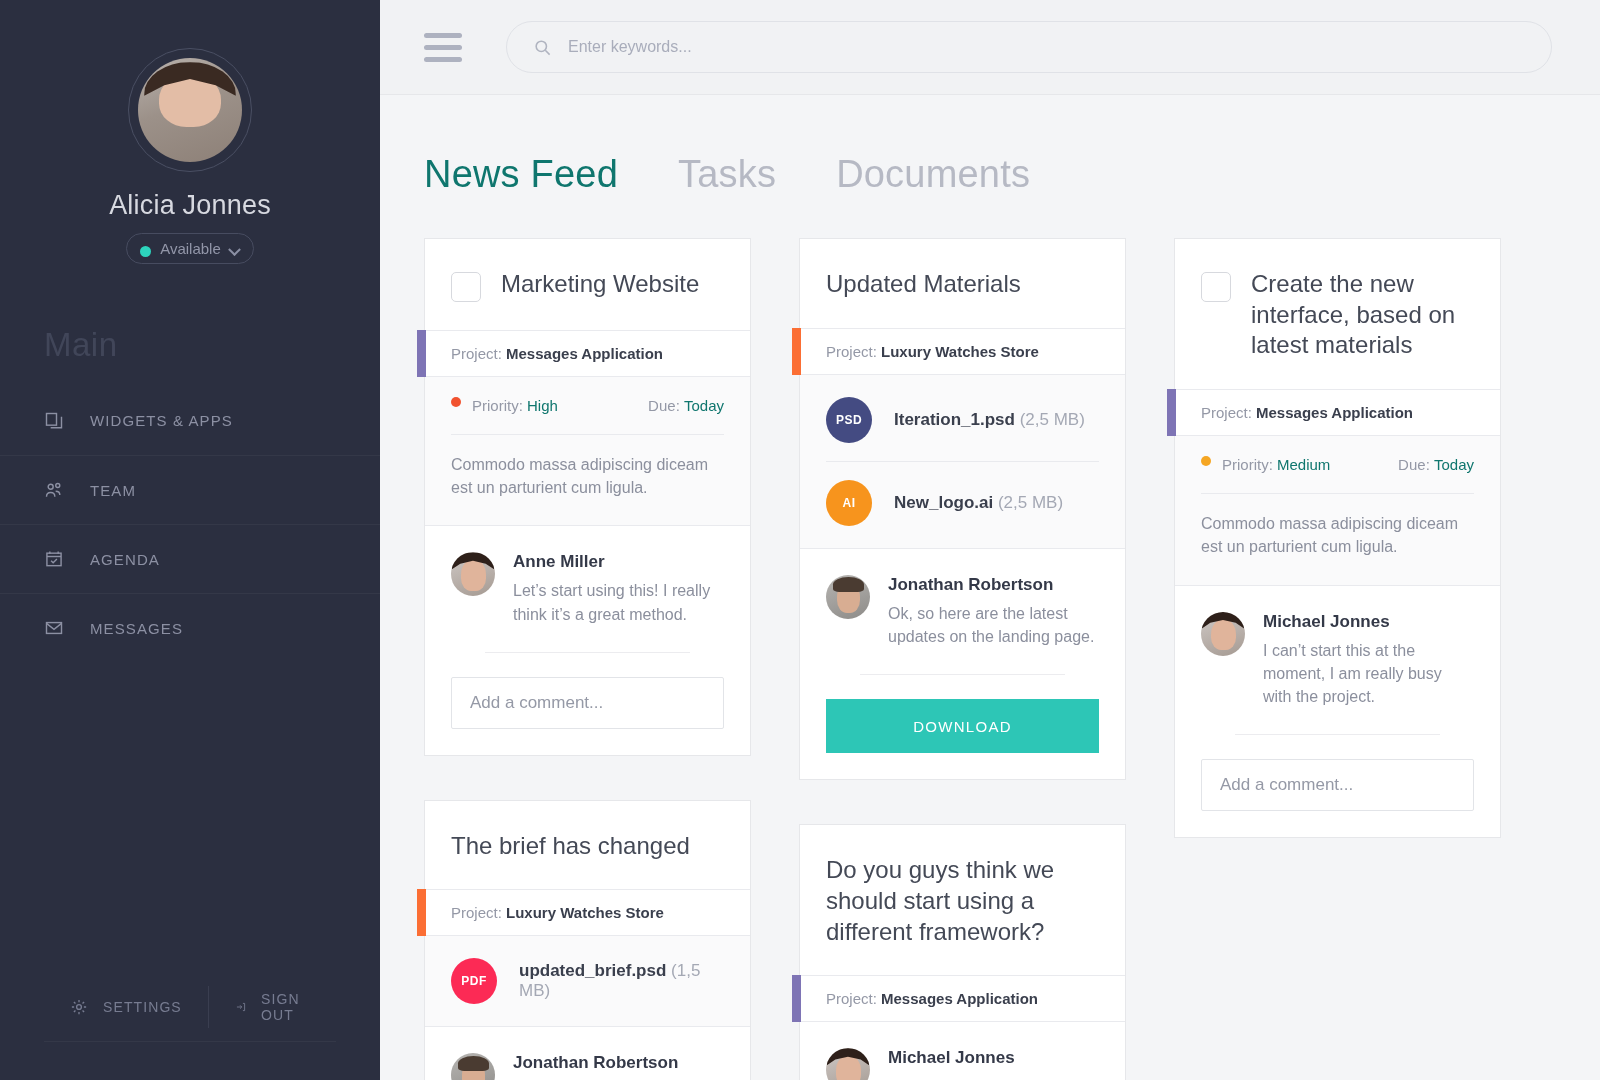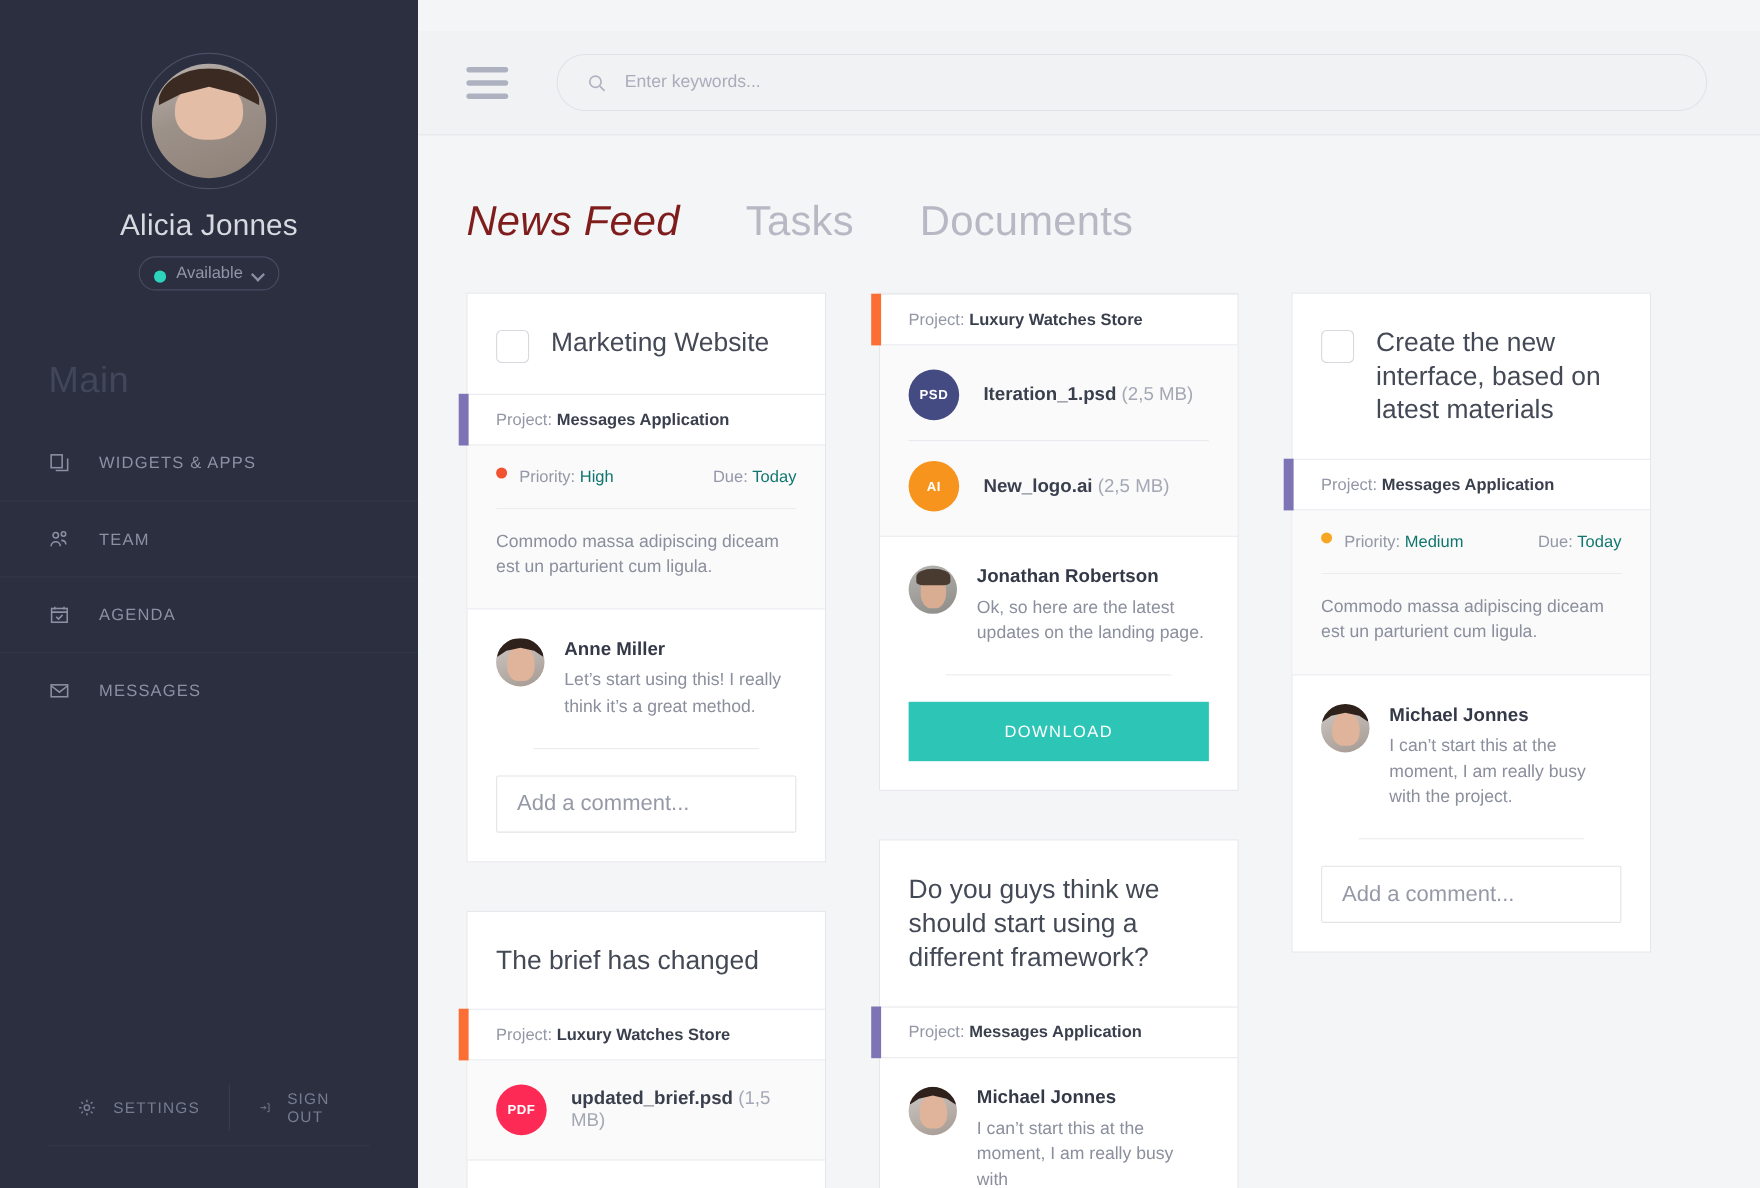--- a/index.html
+++ b/index.html
@@ -81,40 +81,40 @@
     padding: 0 26px;
   }
   .foot-div { width: 1px; height: 42px; background: #3a3e50; }
   .foot-rule { position:absolute; left:44px; right:44px; bottom:38px; height:1px; background:#343848; }
 
   
   .main { flex: 1; height: 1080px; display: flex; flex-direction: column; background: #f4f5f7; }
   .topbar {
     height: 95px; min-height: 95px; background: #f1f2f4;
     border-bottom: 1px solid #e6e7ea;
-    display: flex; align-items: center; padding: 0 48px 0 44px; gap: 44px; margin-top: 28px;
+    display: flex; align-items: center; padding: 0 48px 0 44px; gap: 44px;
   }
   .burger { width: 38px; cursor: pointer; }
   .burger span { display:block; height:5px; border-radius:3px; background:#aeb2c0; margin-bottom:7px; }
   .burger span:last-child { margin-bottom:0; }
   .search-wrap {
     flex: 1; height: 52px; background: #f1f2f4;
     border: 1px solid #e0e2e7; border-radius: 26px;
     display: flex; align-items: center; gap: 16px; padding: 0 26px;
   }
   .search-input {
     flex: 1; border: none; outline: none; background: transparent;
     font-family: "Liberation Sans", sans-serif; font-size: 16px; color: #6f7485;
   }
   .search-input::placeholder { color: #a9adbb; }
 
   .content { flex: 1; overflow: hidden; padding: 58px 0 0 0; }
   .tabs { display: flex; align-items: baseline; gap: 60px; padding-left: 44px; margin-bottom: 42px; }
   .tab { font-size: 38px; font-weight: 300; letter-spacing: .2px; color: #b6b9c4; cursor: pointer; }
-  .tab.active { color: #7f1d1d; font-style: italic; }
+  .tab.active { color: #0f766e; }
 
   .board { display: flex; gap: 48px; padding-left: 44px; padding-right: 44px; }
   .col { width: 327px; display: flex; flex-direction: column; gap: 44px; }
 
   .card {
     background: #ffffff; border: 1px solid #e6e7ea;
     position: relative;
   }
   .card-head { padding: 30px 26px 28px 26px; display: flex; gap: 20px; align-items: flex-start; }
   .cbox {
@@ -159,21 +159,21 @@
   .av-m { background: linear-gradient(160deg,#b7b5b2,#8d8b88); }
   .av-m::before { content:""; position:absolute; left:24%; top:18%; width:54%; height:70%; border-radius:45% 45% 42% 42%; background:#d8ad92; }
   .av-m::after { content:""; position:absolute; left:16%; top:6%; width:70%; height:34%; border-radius:50% 50% 20% 20%; background:#4a3b31; }
   .cmt-name { font-size: 17px; font-weight: 700; color: #343948; margin-bottom: 7px; }
   .cmt-text { font-size: 16px; color: #8b8f9d; line-height: 1.45; }
   .cmt-rule { height: 1px; background: #ececef; margin: 26px 34px 0 34px; }
   .add-cmt {
     margin-top: 24px; width: 100%; height: 52px;
     border: 1px solid #e2e4e8; background: #fff; border-radius: 2px;
     padding: 0 18px; font-family: "Liberation Sans", sans-serif;
-    font-size: 20px; color: #8b8f9d; outline: none;
+    font-size: 17px; color: #8b8f9d; outline: none;
   }
   .add-cmt::placeholder { color: #9599a6; }
   .dl-btn {
     margin-top: 24px; width: 100%; height: 54px; border: none;
     background: #2dc6b6; color: #fff; font-size: 15px; letter-spacing: 1.3px;
     font-family: "Liberation Sans", sans-serif; cursor: pointer;
   }
 </style>
 </head>
 <body>
@@ -335,20 +335,23 @@
                 </div>
               </div>
             </div>
           </article>
 
         </div>
 
         <div class="col">
 
           <article class="card">
+            <div class="card-head">
+              <h3 class="card-title">Updated Materials</h3>
+            </div>
             <div class="proj-row">
               <span class="accent" style="background:#fb6e34"></span>
               <span>Project:</span>
               <b>Luxury Watches Store</b>
             </div>
             <div class="files">
               <div class="file-row">
                 <div class="fbadge" style="background:#444b82">PSD</div>
                 <div class="fname"><span>Iteration_1.psd</span>
                   <span class="sz">(2,5 MB)</span></div>

